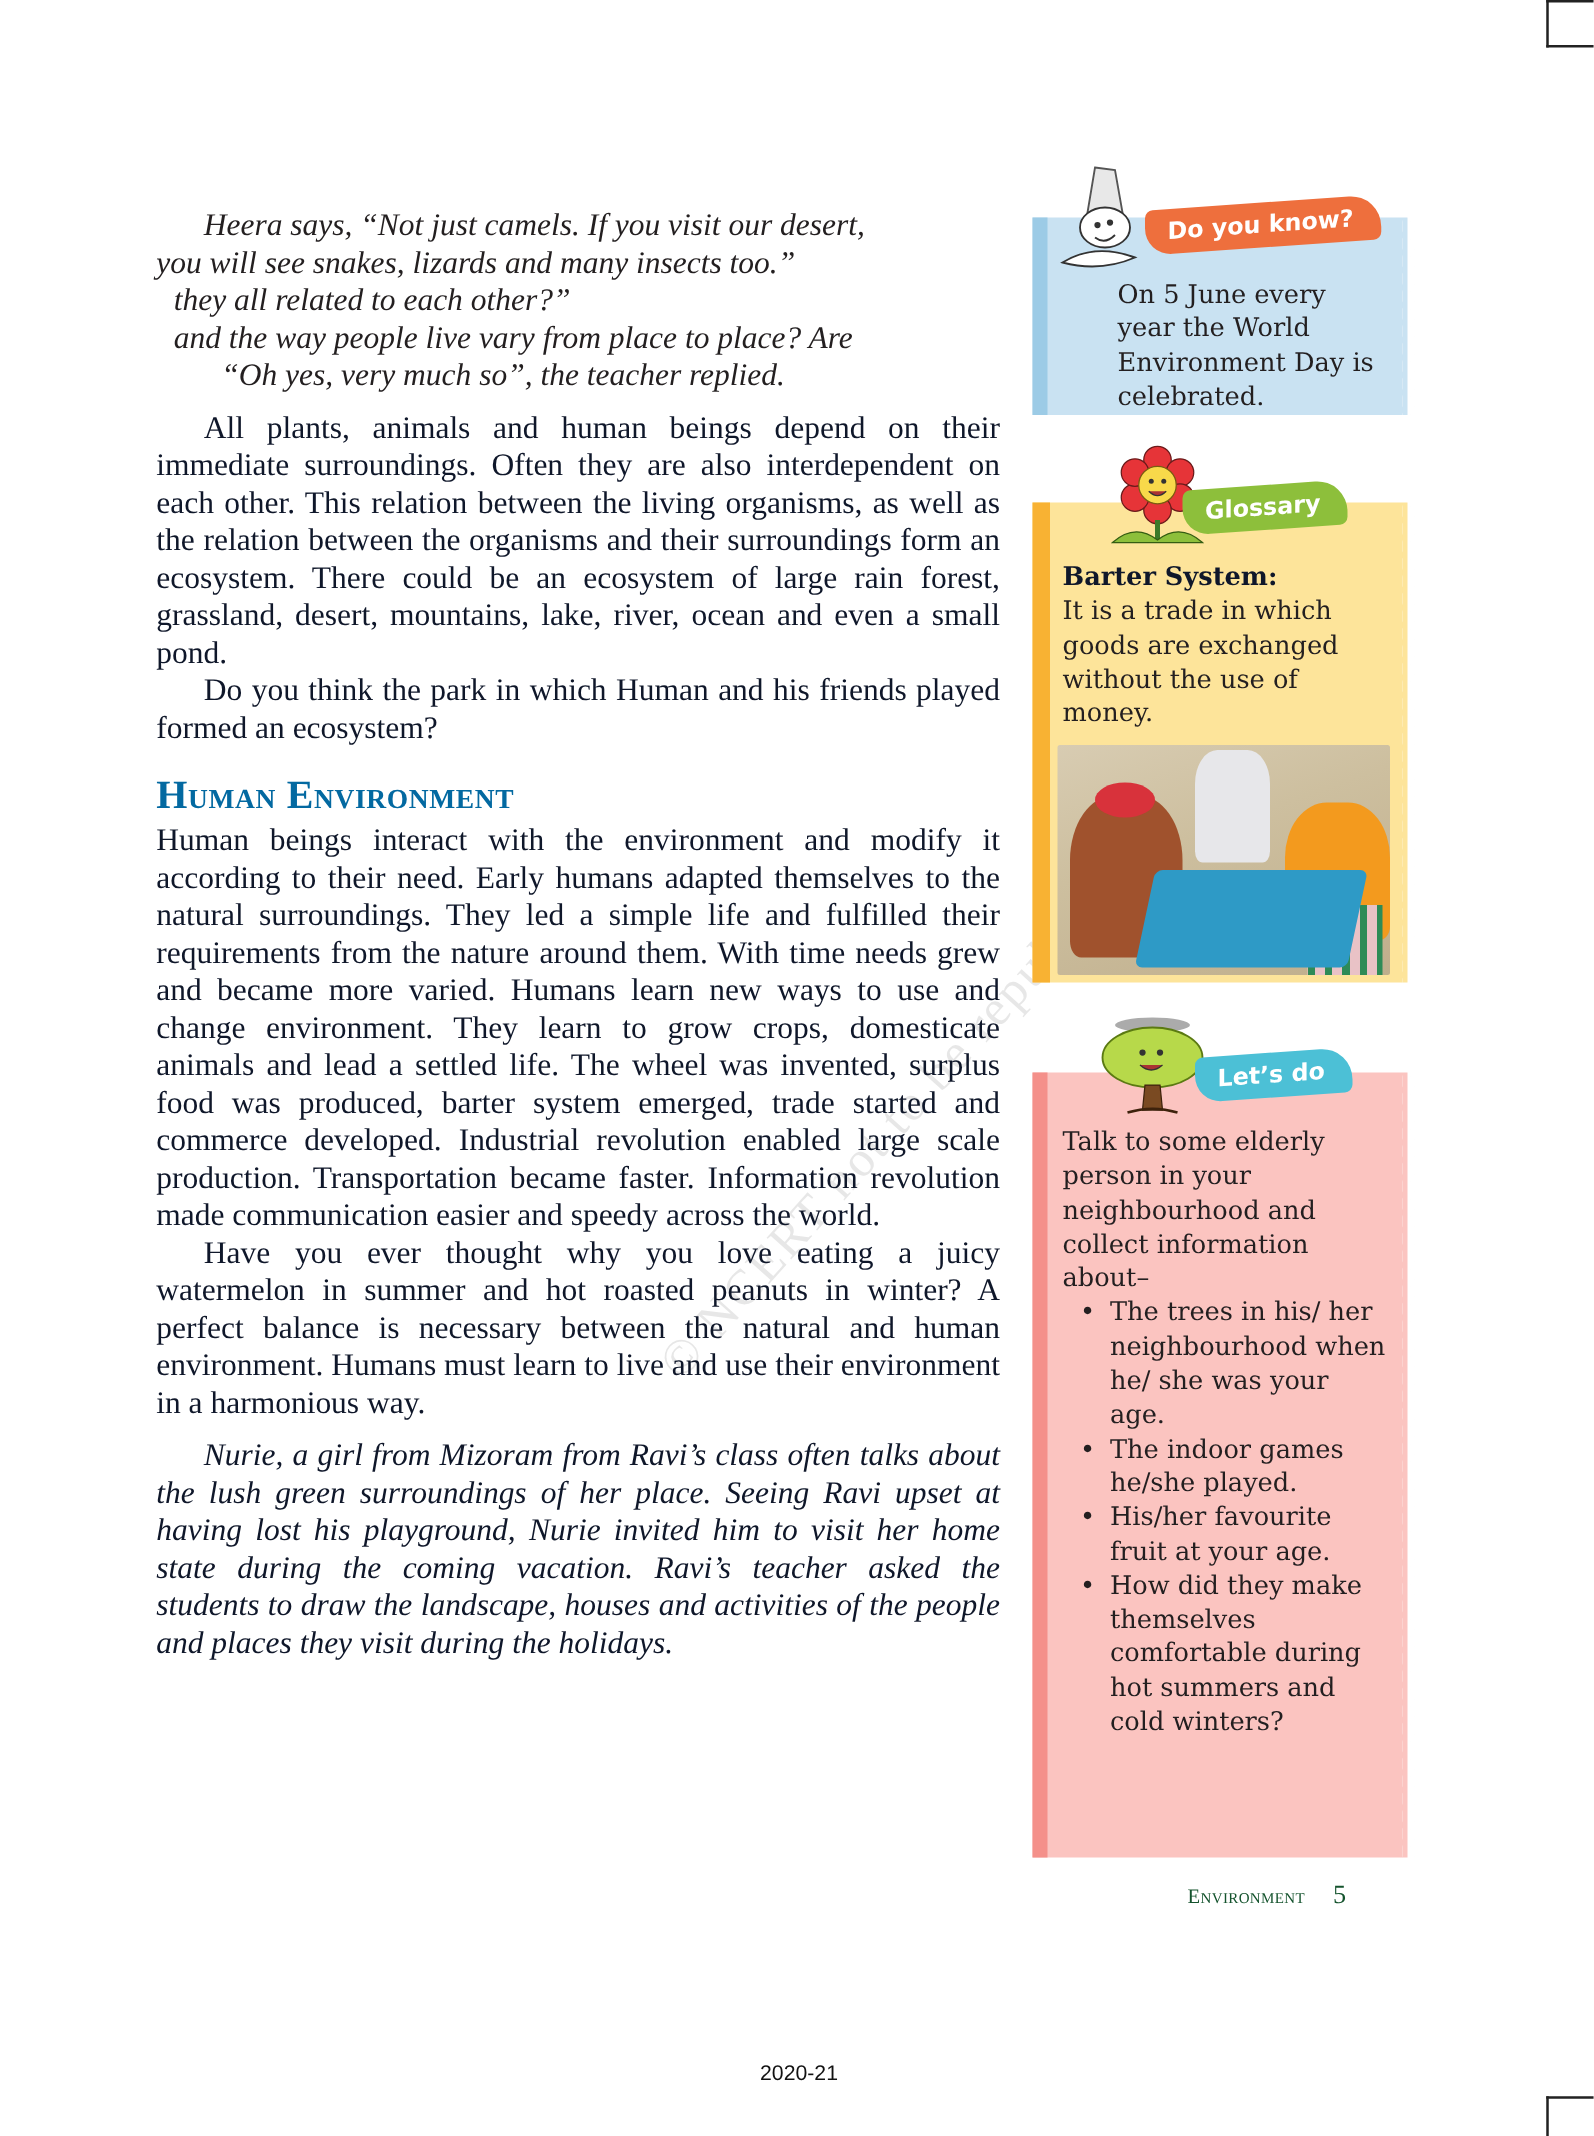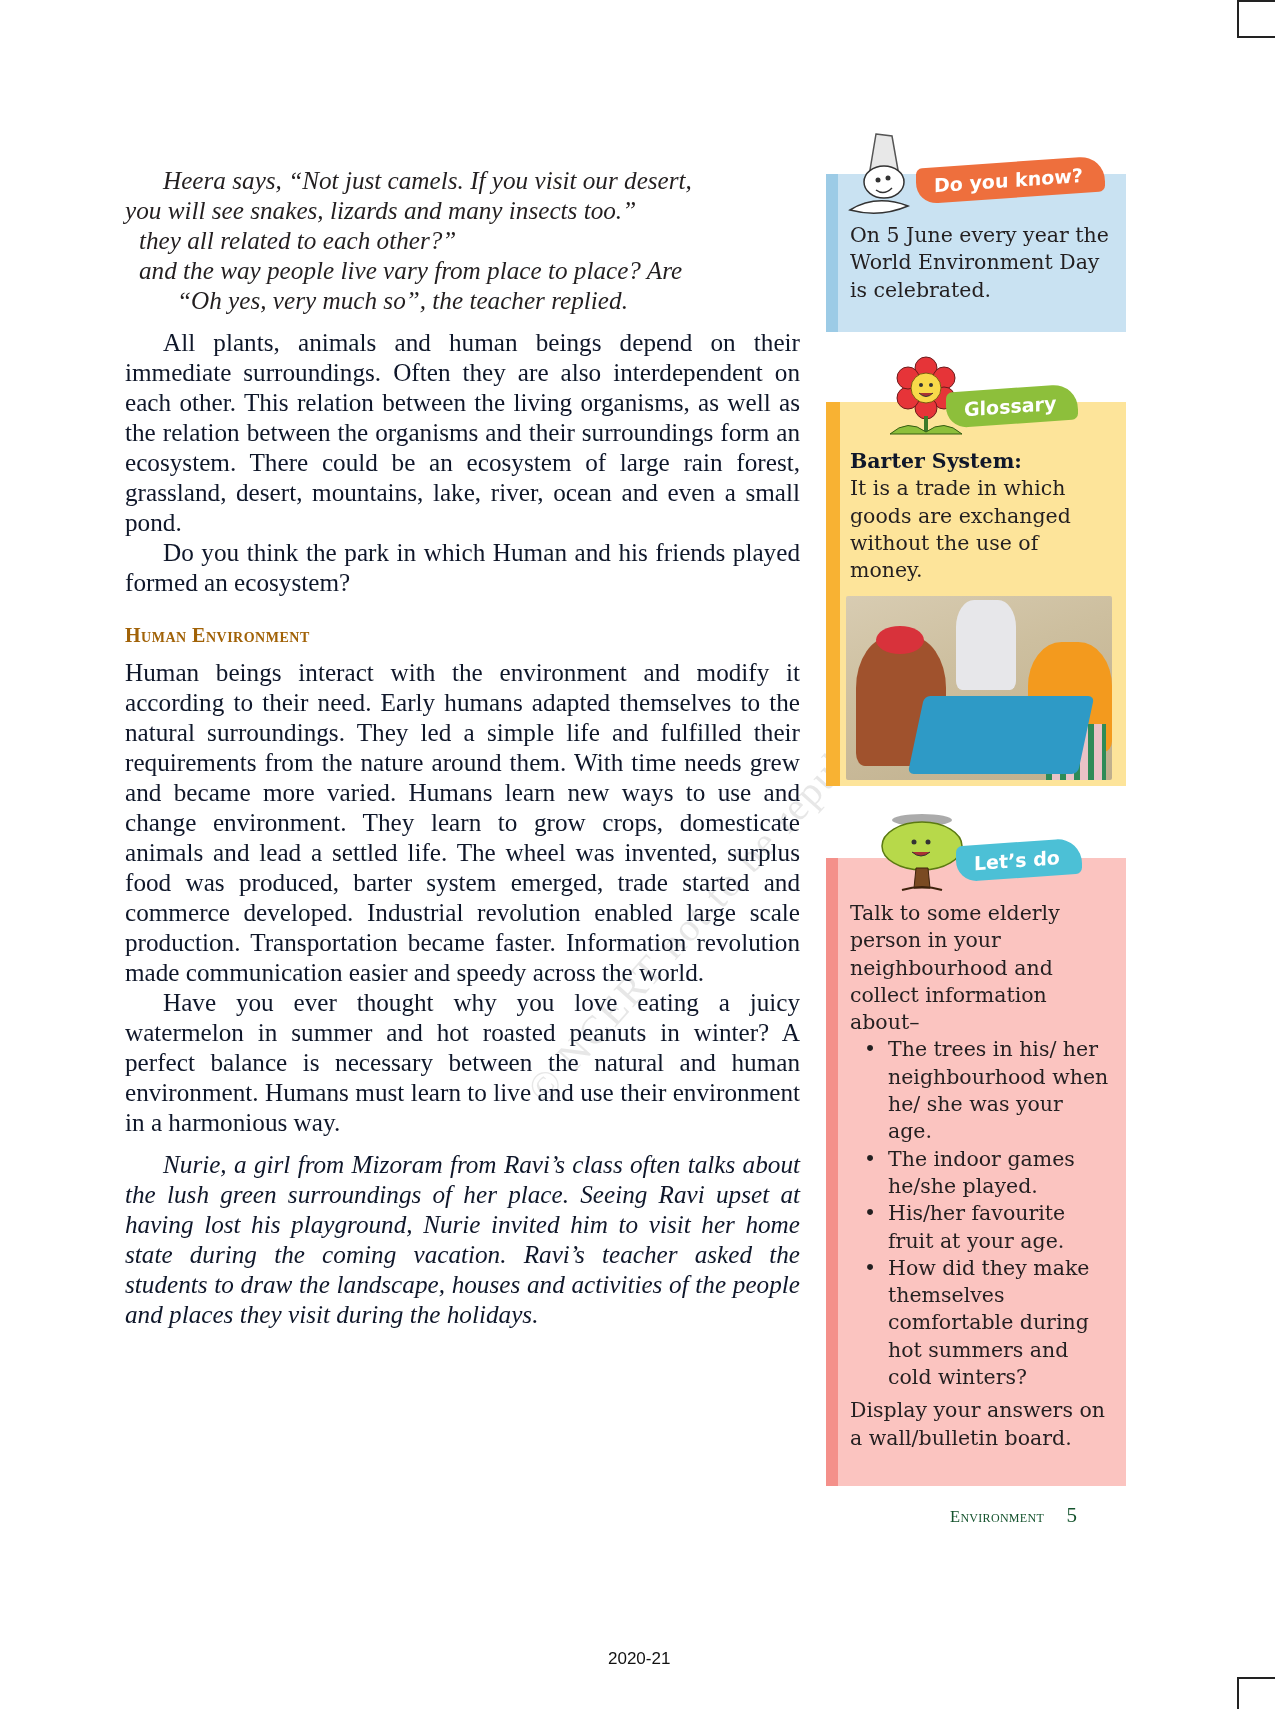--- a/index.html
+++ b/index.html
@@ -20,21 +20,21 @@
       font-family: "Liberation Serif", "DejaVu Serif", serif;
       font-size: 25.2px; line-height: 30px; margin: 0; text-align: justify;
       text-align-last: auto; color: #0f172a;
     }
     .p.indent { text-indent: 38px; }
     .italic { font-style: italic; }
     .dialog .line { display: block; font-family: "Liberation Serif", serif; font-style: italic; font-size: 25.2px; line-height: 30px; }
     .section-gap { height: 12px; }
     .heading {
       font-family: "Liberation Serif", "DejaVu Serif", serif;
-      color: #a16207; font-weight: bold; font-size: 20px; line-height: 30px;
+      color: #0369a1; font-weight: bold; font-size: 32px; line-height: 30px;
       font-variant: small-caps; margin: 22px 0 8px 0; letter-spacing: 0.5px;
     }
 
     
     .box {
       position: absolute; left: 826px; width: 300px;
       font-family: "DejaVu Serif", "Liberation Serif", serif;
       font-size: 20.5px; line-height: 27.3px; color: #231f20;
       box-sizing: border-box;
     }
@@ -49,21 +49,21 @@
       position: absolute; height: 36px; color: #fff;
       font-family: "DejaVu Sans", "Liberation Sans", sans-serif; font-weight: bold;
       font-size: 19px; line-height: 36px; padding: 0 22px 0 18px;
       border-radius: 6px 26px 6px 22px;
     }
     .mascot { position: absolute; }
 
     
     #box-dyk { top: 174px; height: 158px; background: #c9e2f2; }
     #box-dyk .edge-l { background: #9ccbe6; }
-    #box-dyk .body { padding-top: 48px; padding-left: 24px; }
+    #box-dyk .body { padding-top: 48px; padding-left: 24px; margin-left: 44px; }
     #box-dyk .banner { left: 90px; top: -12px; background: #ee6f3d; transform: skewY(-4deg); }
 
     
     #box-gl { top: 402px; height: 384px; background: #fde49a; }
     #box-gl .edge-l { background: #f8b233; width: 14px; }
     #box-gl .body { padding-top: 46px; padding-left: 24px; }
     #box-gl .banner { left: 120px; top: -14px; background: #8dbf3b; transform: skewY(-4deg); }
     .term { color: #0f172a; font-weight: bold; }
     .photo {
       margin: 12px 0 0 -4px; width: 266px; height: 184px; position: relative; overflow: hidden;
@@ -200,21 +200,20 @@
   </div>
   <div class="banner">Let’s do</div>
   <div class="body">
     <div>Talk to some elderly person in your neighbourhood and collect information about–</div>
     <ul class="ld-list">
       <li>The trees in his/ her neighbourhood when he/ she was your age.</li>
       <li>The indoor games he/she played.</li>
       <li>His/her favourite fruit at your age.</li>
       <li>How did they make themselves comfortable during hot summers and cold winters?</li>
     </ul>
-    <div class="ld-outro">Display your answers on a wall/bulletin board.</div>
   </div>
 </div>
 
 <div class="footer-run">
   <span>Environment</span>
   <span class="pnum">5</span>
 </div>
 <div class="year">2020-21</div>
 
 </body></html>

